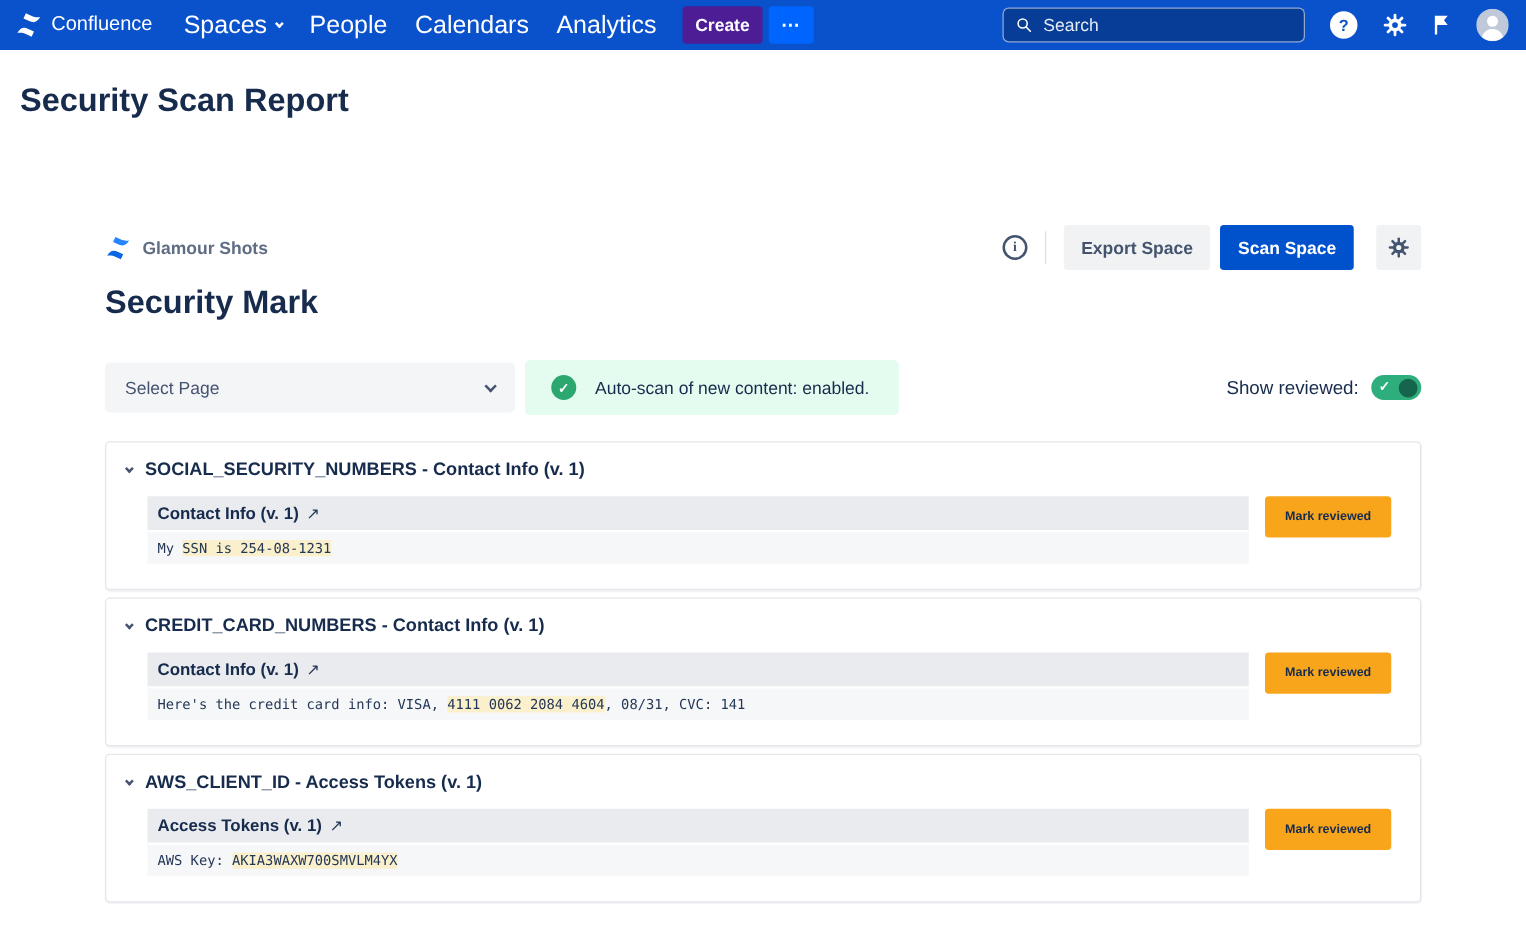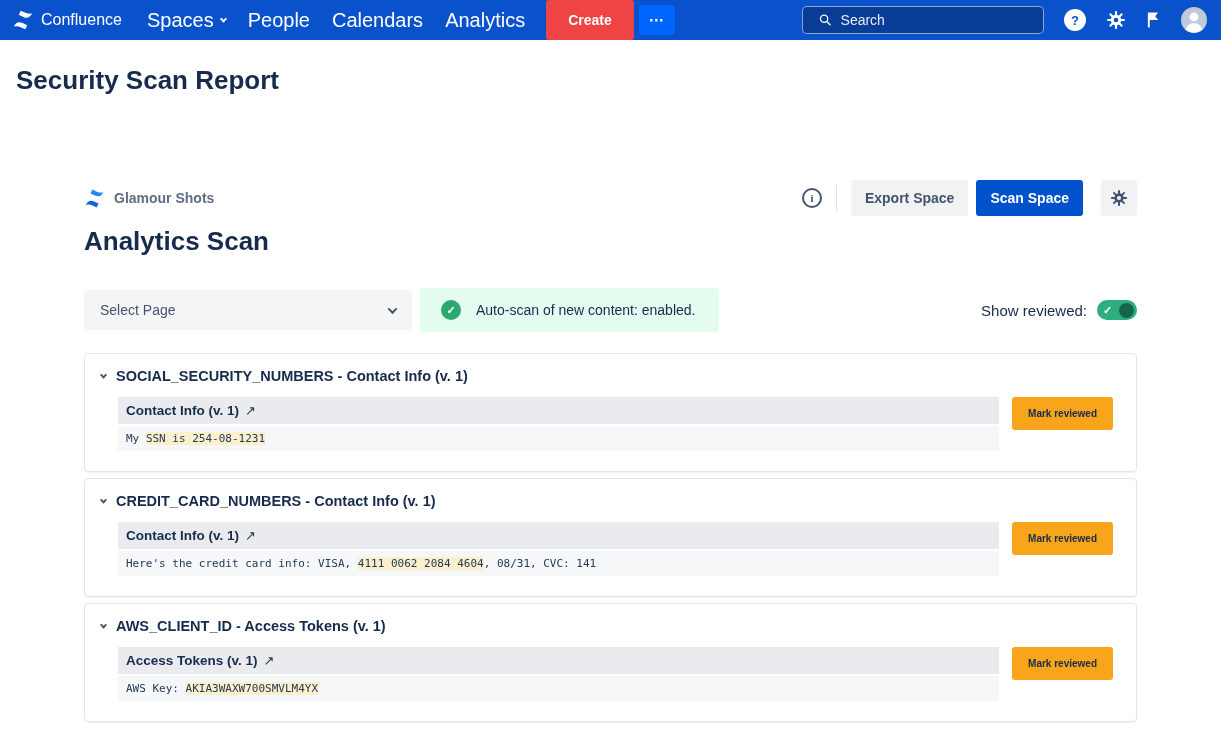--- a/index.html
+++ b/index.html
@@ -5,27 +5,27 @@
   *{box-sizing:border-box;margin:0;padding:0;}
   html,body{width:1221px;height:745px;overflow:hidden;background:#fff;
     font-family:"Liberation Sans",sans-serif;color:#172B4D;}
 
   
   .topnav{height:40px;background:#0952CC;display:flex;align-items:center;padding:0 14px 0 12px;}
   .brand{display:flex;align-items:center;gap:7px;color:#fff;font-size:16px;font-weight:500;margin-right:14px;cursor:pointer;}
   .nav-item{color:#fff;font-size:20px;padding:0 11px;height:40px;display:flex;align-items:center;gap:7px;cursor:pointer;white-space:nowrap;}
   .chev{width:7px;height:7px;border-right:2px solid currentColor;border-bottom:2px solid currentColor;transform:rotate(45deg) translate(-1px,-1px);display:inline-block;}
   .chev.small{width:5px;height:5px;}
-  .btn-create{background:#ef4444;color:#fff;border:none;border-radius:3px;font-family:inherit;
-    font-size:14px;font-weight:600;padding:0 22px;height:40px;margin-left:10px;cursor:pointer;}
+  .btn-create{background:#4c1d95;color:#fff;border:none;border-radius:3px;font-family:inherit;
+    font-size:14px;font-weight:600;padding:0 10px;height:30px;margin-left:10px;cursor:pointer;}
   .btn-more{background:#0065FF;color:#fff;border:none;border-radius:3px;font-family:inherit;
     font-size:15px;font-weight:700;height:30px;padding:0 10px;margin-left:5px;cursor:pointer;letter-spacing:1px;}
   .nav-right{margin-left:auto;display:flex;align-items:center;gap:20px;}
   .search-box{display:flex;align-items:center;gap:9px;background:rgba(9,30,66,0.38);
-    border:1px solid rgba(255,255,255,0.55);border-radius:5px;height:28px;width:242px;padding:0 16px;}
+    border:1px solid rgba(255,255,255,0.55);border-radius:5px;height:28px;width:242px;padding:0 10px;}
   .search-box input{background:transparent;border:none;outline:none;color:#fff;font-size:14px;width:100%;font-family:inherit;}
   .search-box input::placeholder{color:rgba(255,255,255,0.9);}
   .help-badge{width:22px;height:22px;border-radius:50%;background:#fff;color:#0952CC;font-size:13px;font-weight:700;
     display:grid;place-items:center;cursor:pointer;}
   .nav-icon{display:grid;place-items:center;cursor:pointer;}
 
   
   .report-title{font-size:26px;font-weight:700;color:#172B4D;margin:25px 16px 0;line-height:1.2;}
   .container{width:1053px;margin:84px 0 0 84px;}
 
@@ -161,21 +161,21 @@
             <rect x="8.9" y="1" width="2.2" height="18" rx="1" transform="rotate(90 10 10)"></rect>
             <rect x="8.9" y="1" width="2.2" height="18" rx="1" transform="rotate(135 10 10)"></rect>
             <circle cx="10" cy="10" r="5.2"></circle>
           </g>
           <circle cx="10" cy="10" r="2.3" fill="#F1F2F4"></circle>
         </svg>
       </button>
     </div>
   </div>
 
-  <h2 class="page-heading">Analytics Scan</h2>
+  <h2 class="page-heading">Security Mark</h2>
 
   <div class="filter-row">
     <div class="select">
       <span>Select Page</span>
       <span class="chev"></span>
     </div>
     <div class="banner">
       <span class="check-circle">✓</span>
       <span class="banner-text">Auto-scan of new content: enabled.</span>
     </div>

